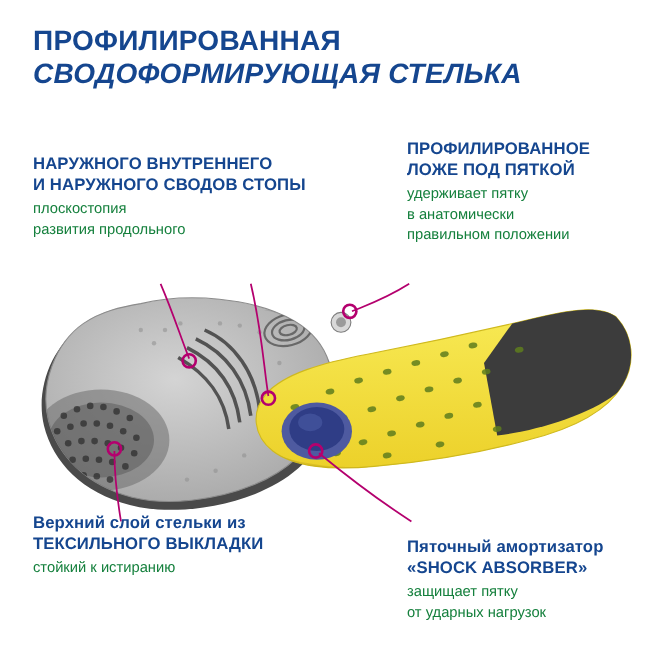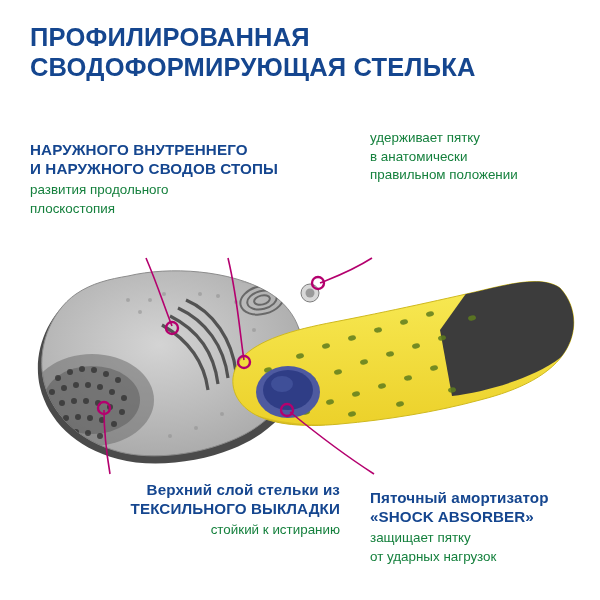--- a/index.html
+++ b/index.html
@@ -21,41 +21,41 @@
   .title {
     position: absolute;
     left: 30px; top: 22px;
     width: 545px;
     color: #15468f;
     font-weight: bold;
     font-size: 25.5px;
     line-height: 30px;
     letter-spacing: 0.2px;
   }
-  .title .l2 { display: block; }
+  .title .l2 { display: block; font-style: italic; }
 
   
   .callout { position: absolute; }
   .callout .head {
     color: #15468f;
     font-weight: bold;
     font-size: 15.2px;
     line-height: 19px;
     letter-spacing: 0.1px;
   }
   .callout .body {
     color: #15803d;
     font-size: 13.4px;
     line-height: 18.5px;
     margin-top: 3px;
   }
 
   #callout-arch   { left: 30px;  top: 140px; width: 315px; }
   #callout-heelbed{ left: 370px; top: 126px; width: 225px; }
-  #callout-top    { left: 30px;  top: 480px; width: 310px; text-align: right; }
+  #callout-top    { left: 30px;  top: 466px; width: 310px; text-align: left; }
   #callout-shock  { left: 370px; top: 488px; width: 228px; }
 
   
   #art {
     position: absolute;
     left: 0; top: 0;
     width: 600px; height: 600px;
     pointer-events: none;
   }
 </style>
@@ -272,26 +272,30 @@
       <circle cx="287" cy="410" r="6" fill="none" stroke="#b4006e" stroke-width="2.4"></circle>
     </g>
   </svg>
 
   <div class="callout" id="callout-arch">
     <div class="head">
       <div>НАРУЖНОГО ВНУТРЕННЕГО</div>
       <div>И НАРУЖНОГО СВОДОВ СТОПЫ</div>
     </div>
     <div class="body">
+      <div>плоскостопия</div>
       <div>развития продольного</div>
-      <div>плоскостопия</div>
     </div>
   </div>
 
   <div class="callout" id="callout-heelbed">
+    <div class="head">
+      <div>ПРОФИЛИРОВАННОЕ</div>
+      <div>ЛОЖЕ ПОД ПЯТКОЙ</div>
+    </div>
     <div class="body">
       <div>удерживает пятку</div>
       <div>в анатомически</div>
       <div>правильном положении</div>
     </div>
   </div>
 
   <div class="callout" id="callout-top">
     <div class="head">
       <div>Верхний слой стельки из</div>

